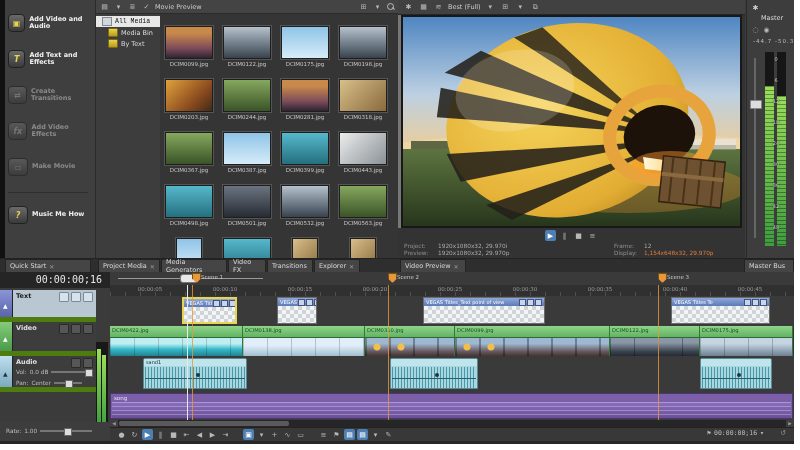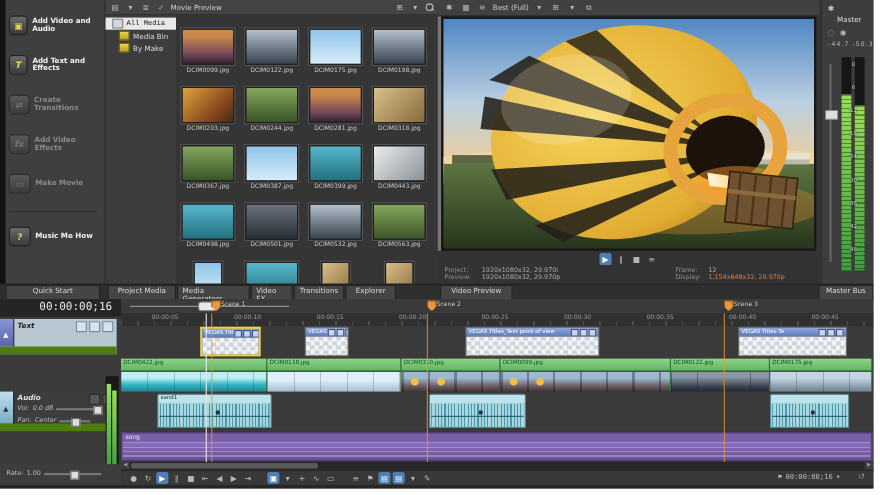--- a/index.html
+++ b/index.html
@@ -69,28 +69,28 @@
   .fader-handle{position:absolute;left:3px;top:100px;width:10px;height:7px;background:#ddd;border:1px solid #888;border-radius:1px;cursor:pointer;}
   .mbar{position:absolute;top:52px;width:9px;height:194px;background:#161616;}
   .mbar .fill{position:absolute;left:0;bottom:0;width:9px;background:
       repeating-linear-gradient(180deg,rgba(0,0,0,.35) 0 1px,transparent 1px 4px),
       linear-gradient(180deg,#9ade5a,#3f9c3f);}
   .mticks{position:absolute;left:18px;top:52px;width:22px;height:194px;}
   .mticks span{position:absolute;left:0;width:22px;text-align:center;font-size:5px;color:#d0d0d0;text-shadow:0 0 2px #000;}
   
   .tabsrow{left:0;top:258px;width:794px;height:14px;background:#2e2e2e;border-top:1px solid #222;}
   .tab{position:absolute;top:0;height:13px;background:#454545;border:1px solid #232323;border-bottom:none;
-       display:flex;align-items:center;gap:3px;padding:0 4px;box-sizing:border-box;font-size:6.5px;color:#d8d8d8;cursor:pointer;flex-direction:column;}
+       display:flex;align-items:center;gap:3px;padding:0 4px;box-sizing:border-box;font-size:6.5px;color:#d8d8d8;cursor:pointer;}
   .tab .x{font-size:6px;color:#999;}
   
   .timeline{left:0;top:272px;width:794px;height:172px;background:#3b3b3b;}
   .tc-display{position:absolute;left:0;top:0;width:110px;height:16px;background:#252525;color:#e8e8e8;
       font-size:10px;text-align:right;padding:2px 8px 0 0;box-sizing:border-box;font-family:"DejaVu Sans Mono","Liberation Mono",monospace;}
   .hdrs{position:absolute;left:0;top:16px;width:110px;height:128px;}
-  .thdr{position:absolute;left:0;width:106px;box-sizing:border-box;border-bottom:7px solid #4d7c0f;background:#3d3d3d;font-style:italic;}
+  .thdr{position:absolute;left:0;width:96px;box-sizing:border-box;border-bottom:5px solid #4d7c0f;background:#3d3d3d;}
   .thdr .strip{position:absolute;left:0;top:0;width:12px;height:100%;border-right:1px solid #222;}
   .thdr .strip .arr{position:absolute;left:3px;top:45%;color:#fff;font-size:6px;}
   .thdr .tname{position:absolute;left:16px;top:2px;font-size:6.5px;color:#e0e0e0;font-weight:bold;}
   .thdr .hicons{position:absolute;right:3px;top:2px;display:flex;gap:2px;}
   .thdr .hicons i{width:8px;height:8px;background:#565656;border:1px solid #2a2a2a;border-radius:1px;}
   .thdr .row{position:absolute;left:16px;font-size:5.8px;color:#bbb;display:flex;align-items:center;gap:3px;}
   .thdr .slider{position:relative;width:40px;height:2px;background:#777;}
   .thdr .slider i{position:absolute;top:-2px;width:6px;height:6px;background:#ddd;border:1px solid #666;}
   .texthdr{background:#b9c7d3;} .texthdr .tname{color:#222;}
   .texthdr .hicons i{background:#d8e2ea;border-color:#7a8a96;}
@@ -210,21 +210,21 @@
           <div class="tree-item sel" style="margin-left: 0px; font-family: Liberation Mono, monospace;">
             <div class="doc"></div>
             <span>All Media</span>
           </div>
           <div class="tree-item" style="margin-left: 6px;">
             <div class="fold"></div>
             <span>Media Bin</span>
           </div>
           <div class="tree-item" style="margin-left: 6px;">
             <div class="fold"></div>
-            <span>By Make</span>
+            <span>By Text</span>
           </div>
         </div>
     <div class="thumbs" id="thumbs">
           <div class="thumb" style="left: 4px; top: 12px;">
             <div class="img tone-dusk"></div>
             <div class="fn">DCIM0099.jpg</div>
           </div>
           <div class="thumb" style="left: 62px; top: 12px;">
             <div class="img tone-mount"></div>
             <div class="fn">DCIM0122.jpg</div>
@@ -448,20 +448,31 @@
         <div class="strip" style="background:linear-gradient(180deg,#8a94d8,#5a64a8);">
               <span class="arr">▲</span>
             </div>
         <span class="tname">Text</span>
         <span class="hicons">
               <i></i>
               <i></i>
               <i></i>
             </span>
       </div>
+      <div class="thdr" style="top:34px;height:34px;">
+        <div class="strip" style="background:linear-gradient(180deg,#84cc7a,#4a9a4a);">
+              <span class="arr">▲</span>
+            </div>
+        <span class="tname">Video</span>
+        <span class="hicons">
+              <i></i>
+              <i></i>
+              <i></i>
+            </span>
+      </div>
       <div class="thdr" style="top:68px;height:36px;">
         <div class="strip" style="background:linear-gradient(180deg,#bfe0ee,#7aaabf);">
               <span class="arr" style="color:#234;">▲</span>
             </div>
         <span class="tname">Audio</span>
         <span class="hicons">
               <i></i>
               <i></i>
             </span>
         <div class="row" style="top:13px;">

